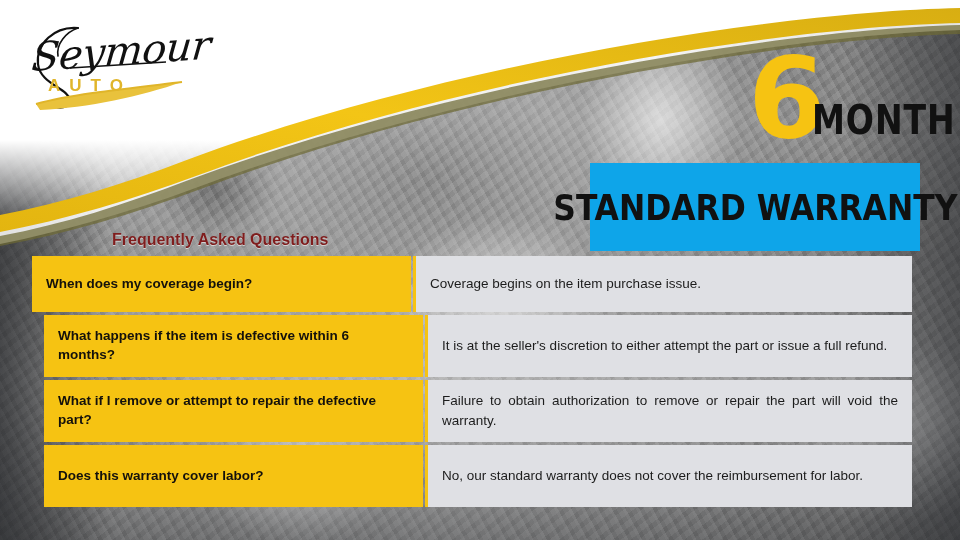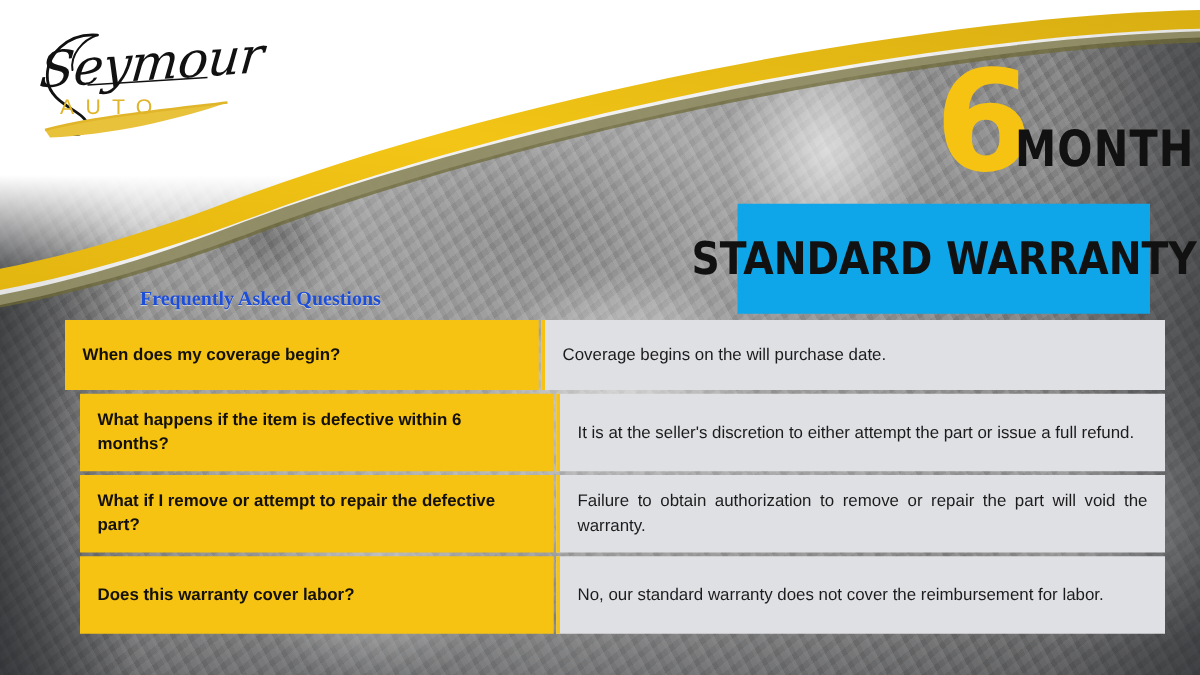--- a/index.html
+++ b/index.html
@@ -82,21 +82,21 @@
     transform: skewX(-9deg) rotate(-4deg);
     transform-origin: left bottom;
     white-space: nowrap;
   }
   .logo-auto {
     position: absolute;
     left: 34px;
     top: 58px;
     font-family: "Liberation Sans", sans-serif;
     font-size: 17px;
-    font-weight: normal;
+    font-weight: bold;
     color: #e0b52a;
     letter-spacing: 9px;
     white-space: nowrap;
   }
 
   
   .big-number {
     position: absolute;
     left: 748px;
     top: 42px;
@@ -141,29 +141,28 @@
     white-space: nowrap;
   }
 
   
   .faq-heading {
     position: absolute;
     left: 112px;
     top: 231px;
     font-size: 16px;
     font-weight: bold;
-    color: #1d4ed8;
+    color: #7f1d1d;
     text-shadow: 0 1px 0 rgba(255,255,255,.55);
-    font-family: Liberation Serif, serif;
   }
 
   
   .faq-table {
     position: absolute;
-    left: 52px;
+    left: 32px;
     top: 256px;
     width: 880px;
     display: flex;
     flex-direction: column;
     gap: 3px;
   }
   .faq-row {
     display: flex;
     gap: 2px;
     min-height: 56px;
@@ -264,21 +263,21 @@
 
   <div class="faq-heading">Frequently Asked Questions</div>
 
   <div class="faq-table">
 
     <div class="faq-row">
       <div class="q-cell">
         <span>When does my coverage begin?</span>
       </div>
       <div class="a-cell">
-        <span>Coverage begins on the will purchase date.</span>
+        <span>Coverage begins on the item purchase issue.</span>
       </div>
     </div>
 
     <div class="faq-row row-tall">
       <div class="q-cell">
         <span>What happens if the item is defective within 6 months?</span>
       </div>
       <div class="a-cell">
         <span>It is at the seller's discretion to either attempt the part or issue a full refund.</span>
       </div>

